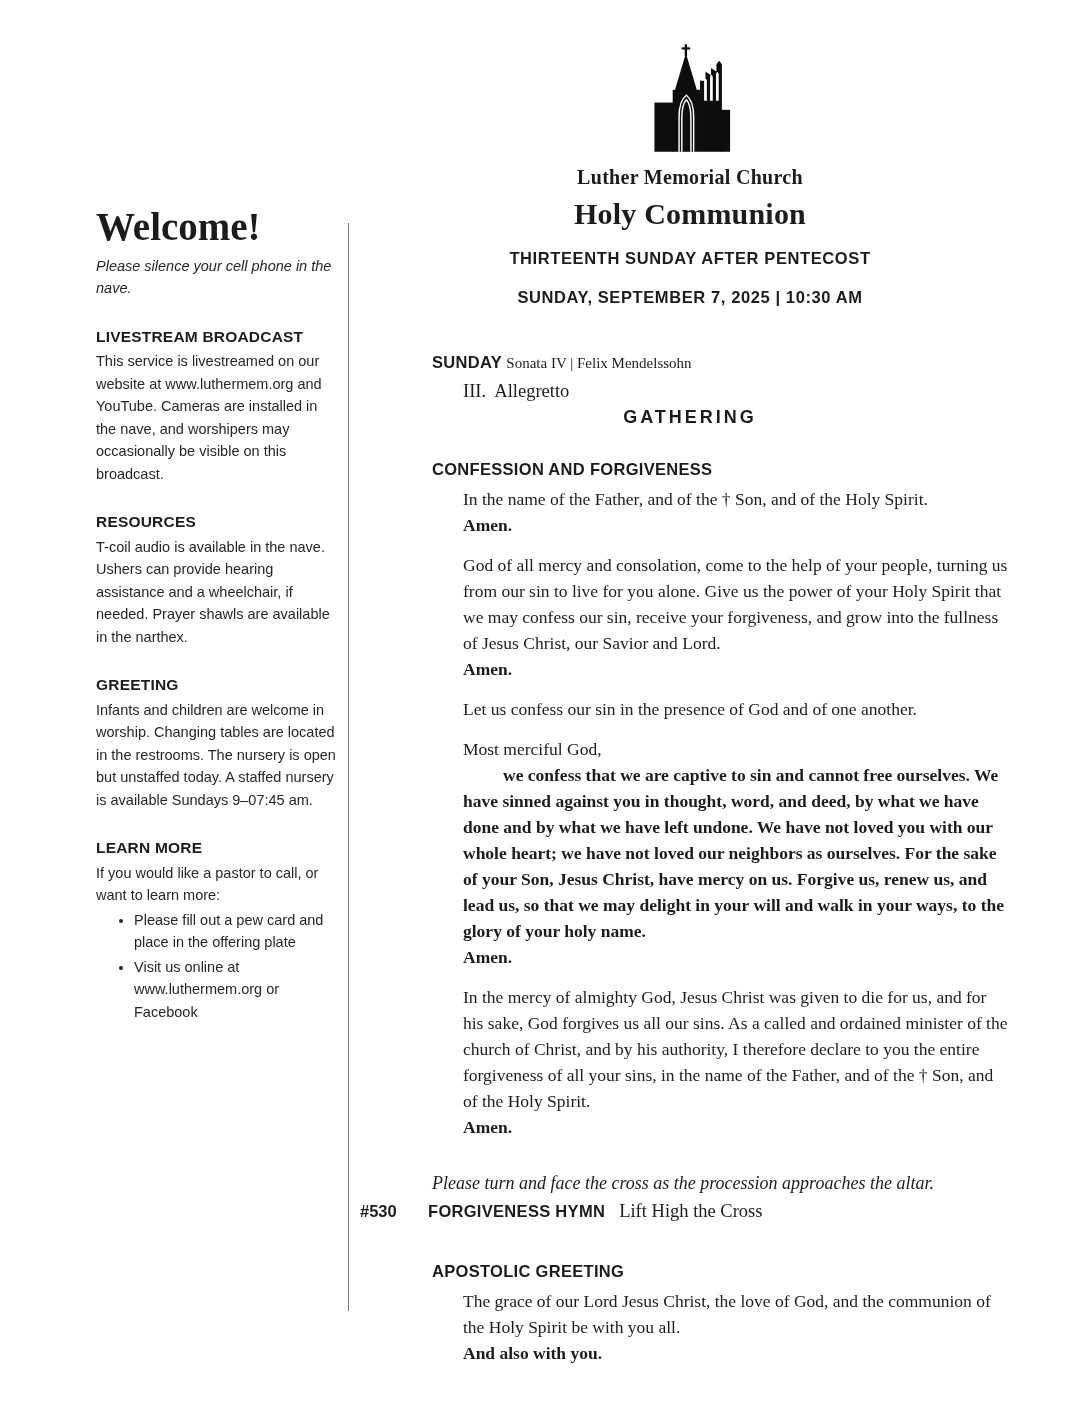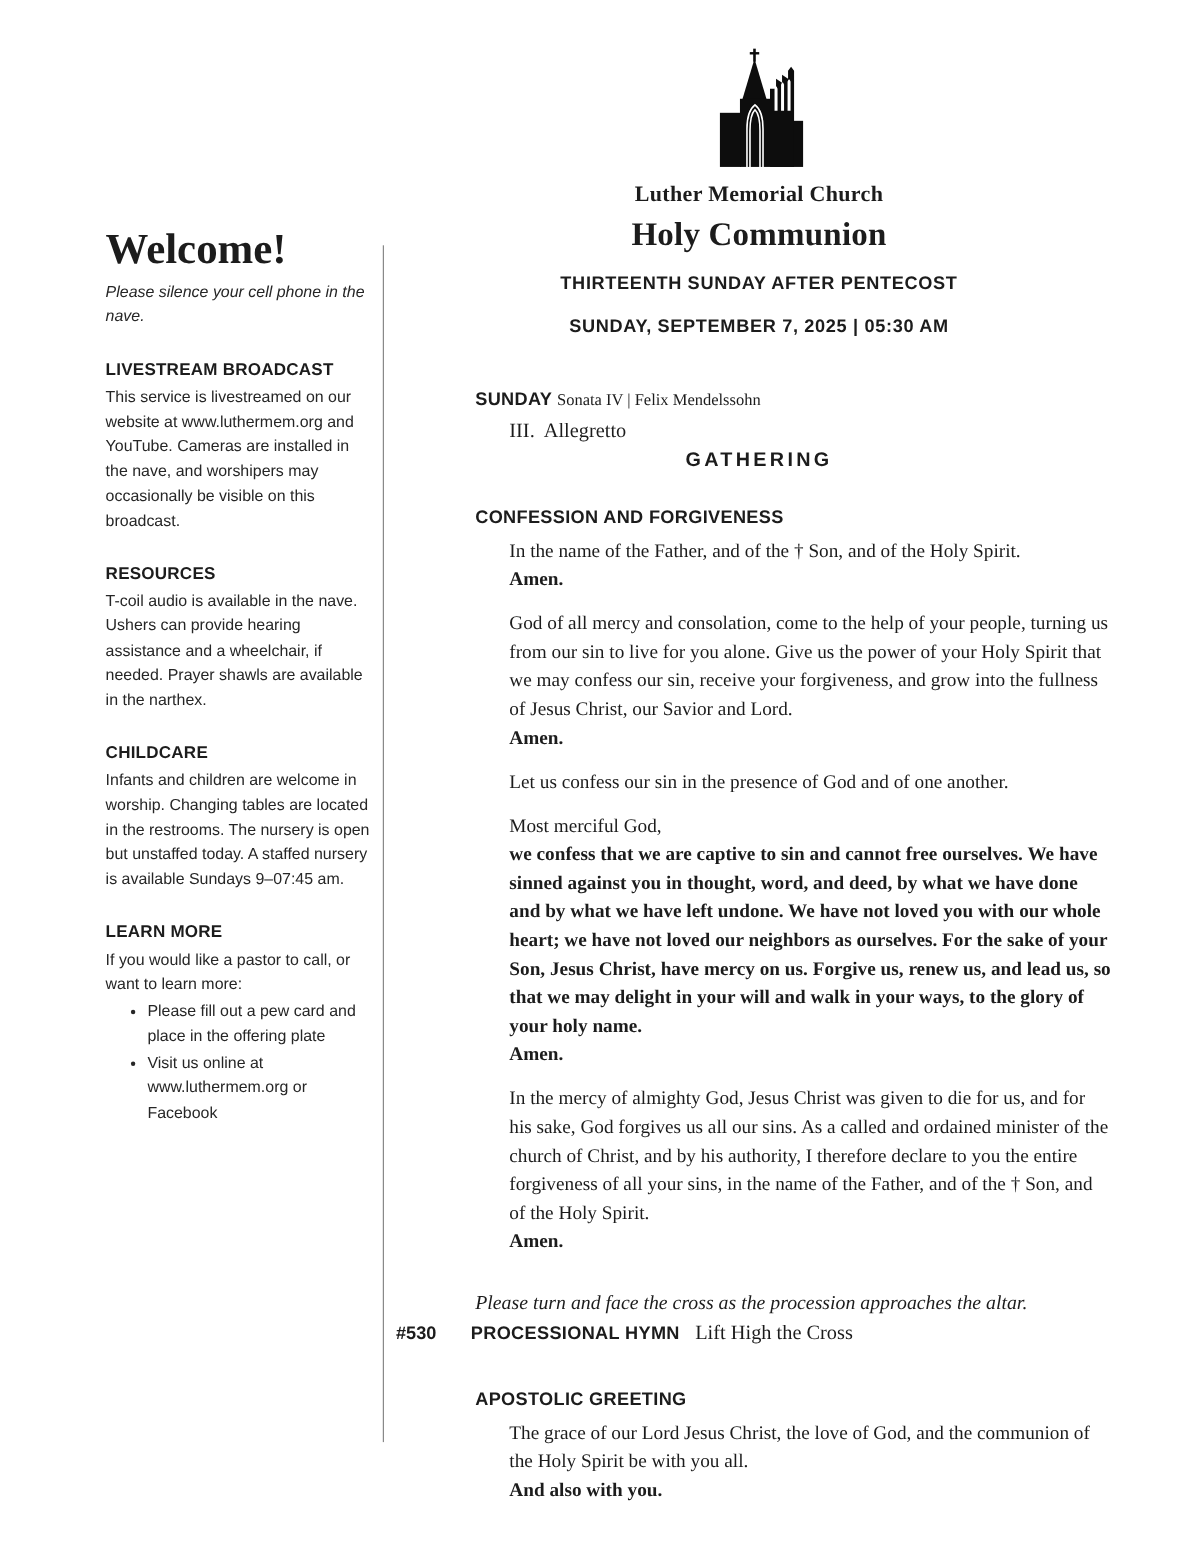--- a/index.html
+++ b/index.html
@@ -118,21 +118,21 @@
     font-family: "Liberation Sans", sans-serif;
     font-weight: bold;
     font-size: 18px;
     letter-spacing: 3px;
   }
 
   .section-heading { margin-top: 26px; margin-bottom: 4px; }
   .liturgy-p { margin: 0 0 14px 0; }
   .liturgy-p:last-child { margin-bottom: 0; }
   .response { font-weight: bold; }
-  .bold-block { font-weight: bold; }
+  .bold-block { font-weight: bold; margin-left: 40px; }
 
   .rubric {
     font-style: italic;
     padding-left: 68px;
     margin-top: 30px;
     font-size: 18px;
   }
   .hymn-row {
     display: flex;
     align-items: baseline;
@@ -183,40 +183,40 @@
       <g fill="#ffffff">
         <path d="M60.5 62 L60.5 40 Q62 35 63.5 40 L63.5 62 Z"></path>
         <path d="M67 62 L67 36 Q68.5 31 70 36 L70 62 Z"></path>
         <path d="M73.5 62 L73.5 33 Q75 28 76.5 33 L76.5 62 Z"></path>
       </g>
     </svg>
   </div>
   <p class="church-name">Luther Memorial Church</p>
   <h1 class="service-title">Holy Communion</h1>
   <p class="subtitle">THIRTEENTH SUNDAY AFTER PENTECOST</p>
-  <p class="subtitle">SUNDAY, SEPTEMBER 7, 2025 | 05:30 AM</p>
+  <p class="subtitle">SUNDAY, SEPTEMBER 7, 2025 | 10:30 AM</p>
 </header>
 
 <aside class="sidebar">
   <h1>Welcome!</h1>
   <p class="note">Please silence your cell phone in the nave.</p>
 
   <section class="sb-section">
     <p class="sb-heading">LIVESTREAM BROADCAST</p>
     <p class="sb-body">This service is livestreamed on our website at www.luthermem.org and YouTube. Cameras are installed in the nave, and worshipers may occasionally be visible on this broadcast.</p>
   </section>
 
 
   <section class="sb-section">
     <p class="sb-heading">RESOURCES</p>
     <p class="sb-body">T-coil audio is available in the nave. Ushers can provide hearing assistance and a wheelchair, if needed. Prayer shawls are available in the narthex.</p>
   </section>
 
   <section class="sb-section">
-    <p class="sb-heading">CHILDCARE</p>
+    <p class="sb-heading">GREETING</p>
     <p class="sb-body">Infants and children are welcome in worship. Changing tables are located in the restrooms. The nursery is open but unstaffed today. A staffed nursery is available Sundays 9–07:45 am.</p>
   </section>
 
   <section class="sb-section">
     <p class="sb-heading">LEARN MORE</p>
     <p class="sb-body">If you would like a pastor to call, or want to learn more:</p>
     <ul class="sb-list">
       <li>Please fill out a pew card and place in the offering plate</li>
       <li>Visit us online at www.luthermem.org or Facebook</li>
     </ul>
@@ -255,21 +255,21 @@
     <p class="liturgy-p">
       <span>In the mercy of almighty God, Jesus Christ was given to die for us, and for his sake, God forgives us all our sins. As a called and ordained minister of the church of Christ, and by his authority, I therefore declare to you the entire forgiveness of all your sins, in the name of the Father, and of the † Son, and of the Holy Spirit.</span><br>
       <span class="response">Amen.</span>
     </p>
   </div>
 
   <div class="rubric">Please turn and face the cross as the procession approaches the altar.</div>
 
   <div class="hymn-row">
     <span class="hymn-number">#530</span>
-    <span class="sans-head hymn-label">PROCESSIONAL HYMN</span>
+    <span class="sans-head hymn-label">FORGIVENESS HYMN</span>
     <span class="hymn-title">Lift High the Cross</span>
   </div>
 
   <div class="greeting-block">
     <div class="sans-head indent-head">APOSTOLIC GREETING</div>
     <div class="indent-body" style="margin-top:4px;">
       <p class="liturgy-p">
         <span>The grace of our Lord Jesus Christ, the love of God, and the communion of the Holy Spirit be with you all.</span><br>
         <span class="response">And also with you.</span>
       </p>

